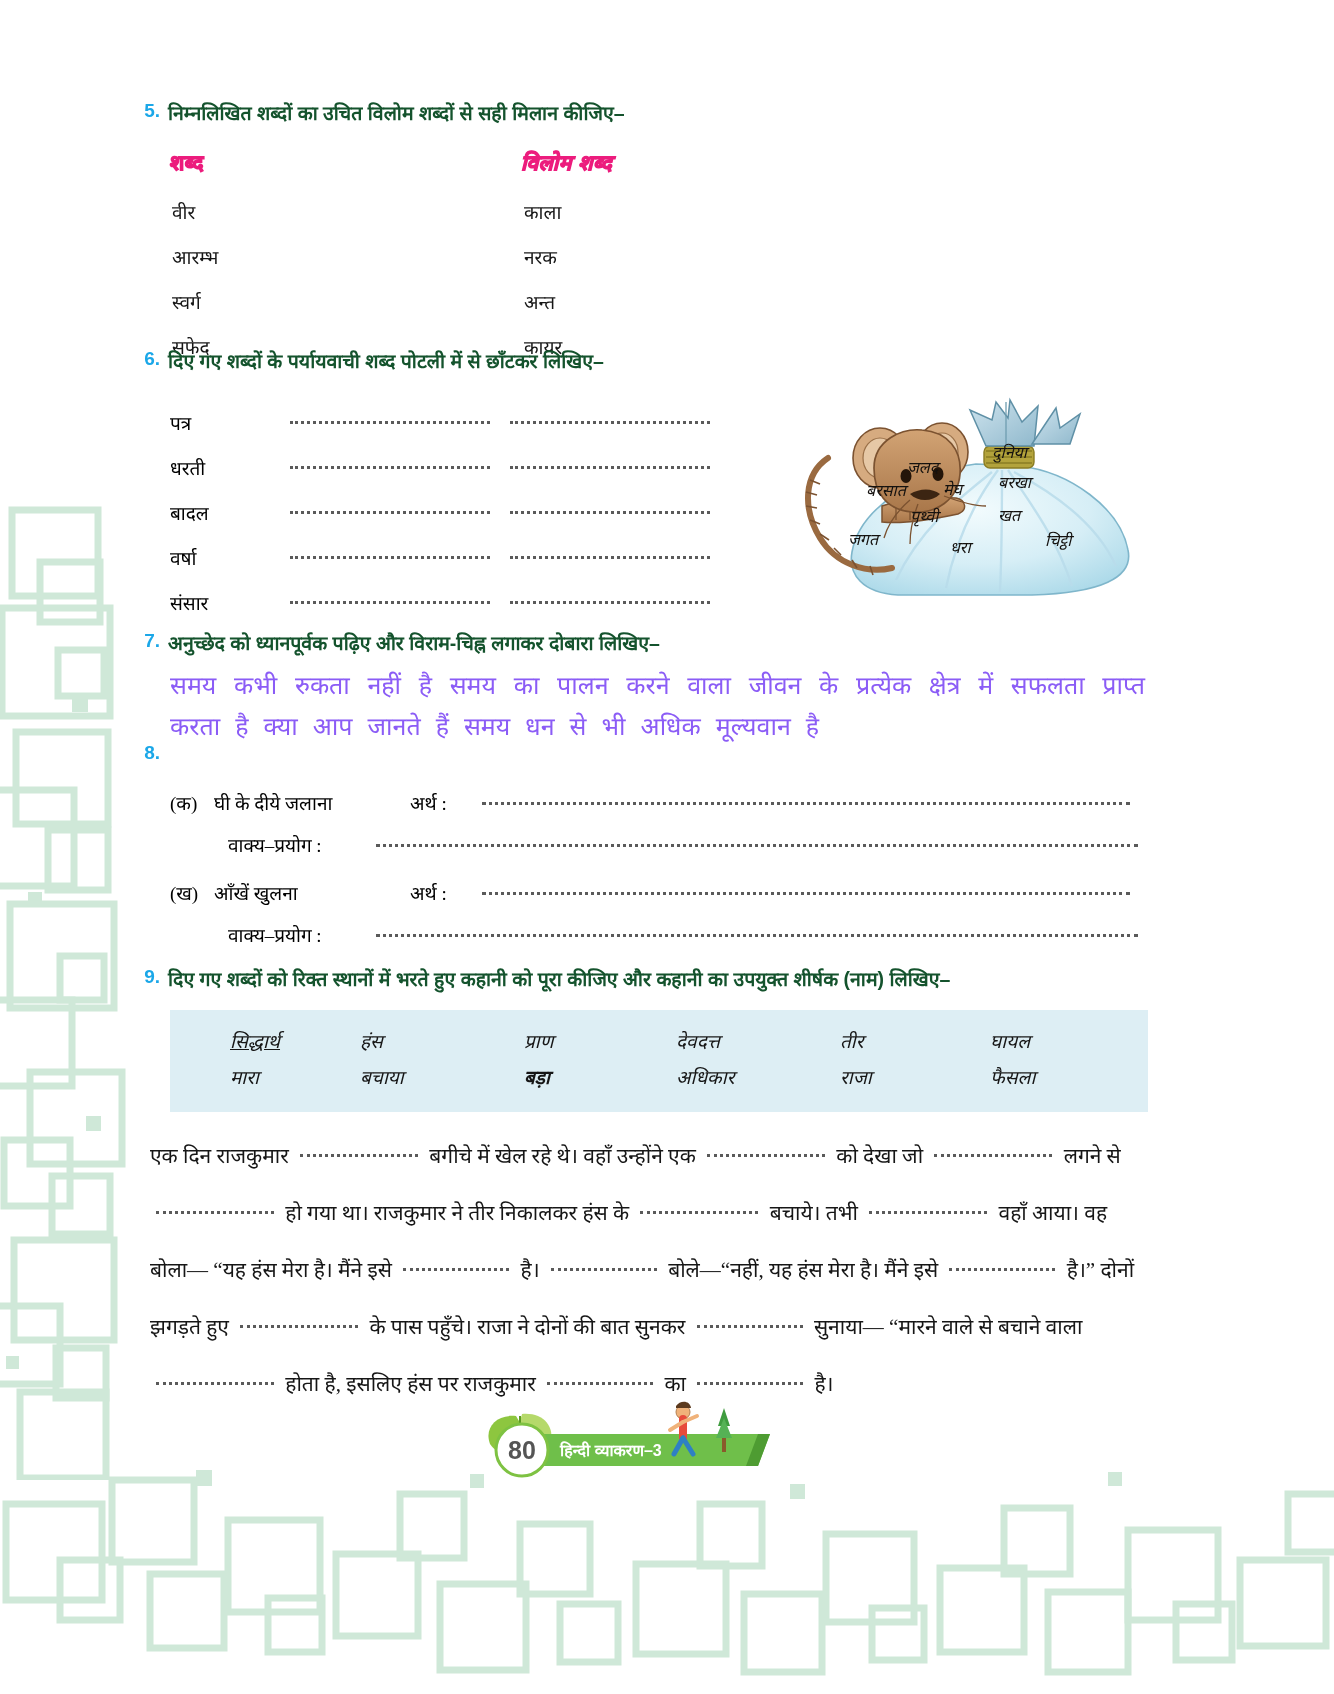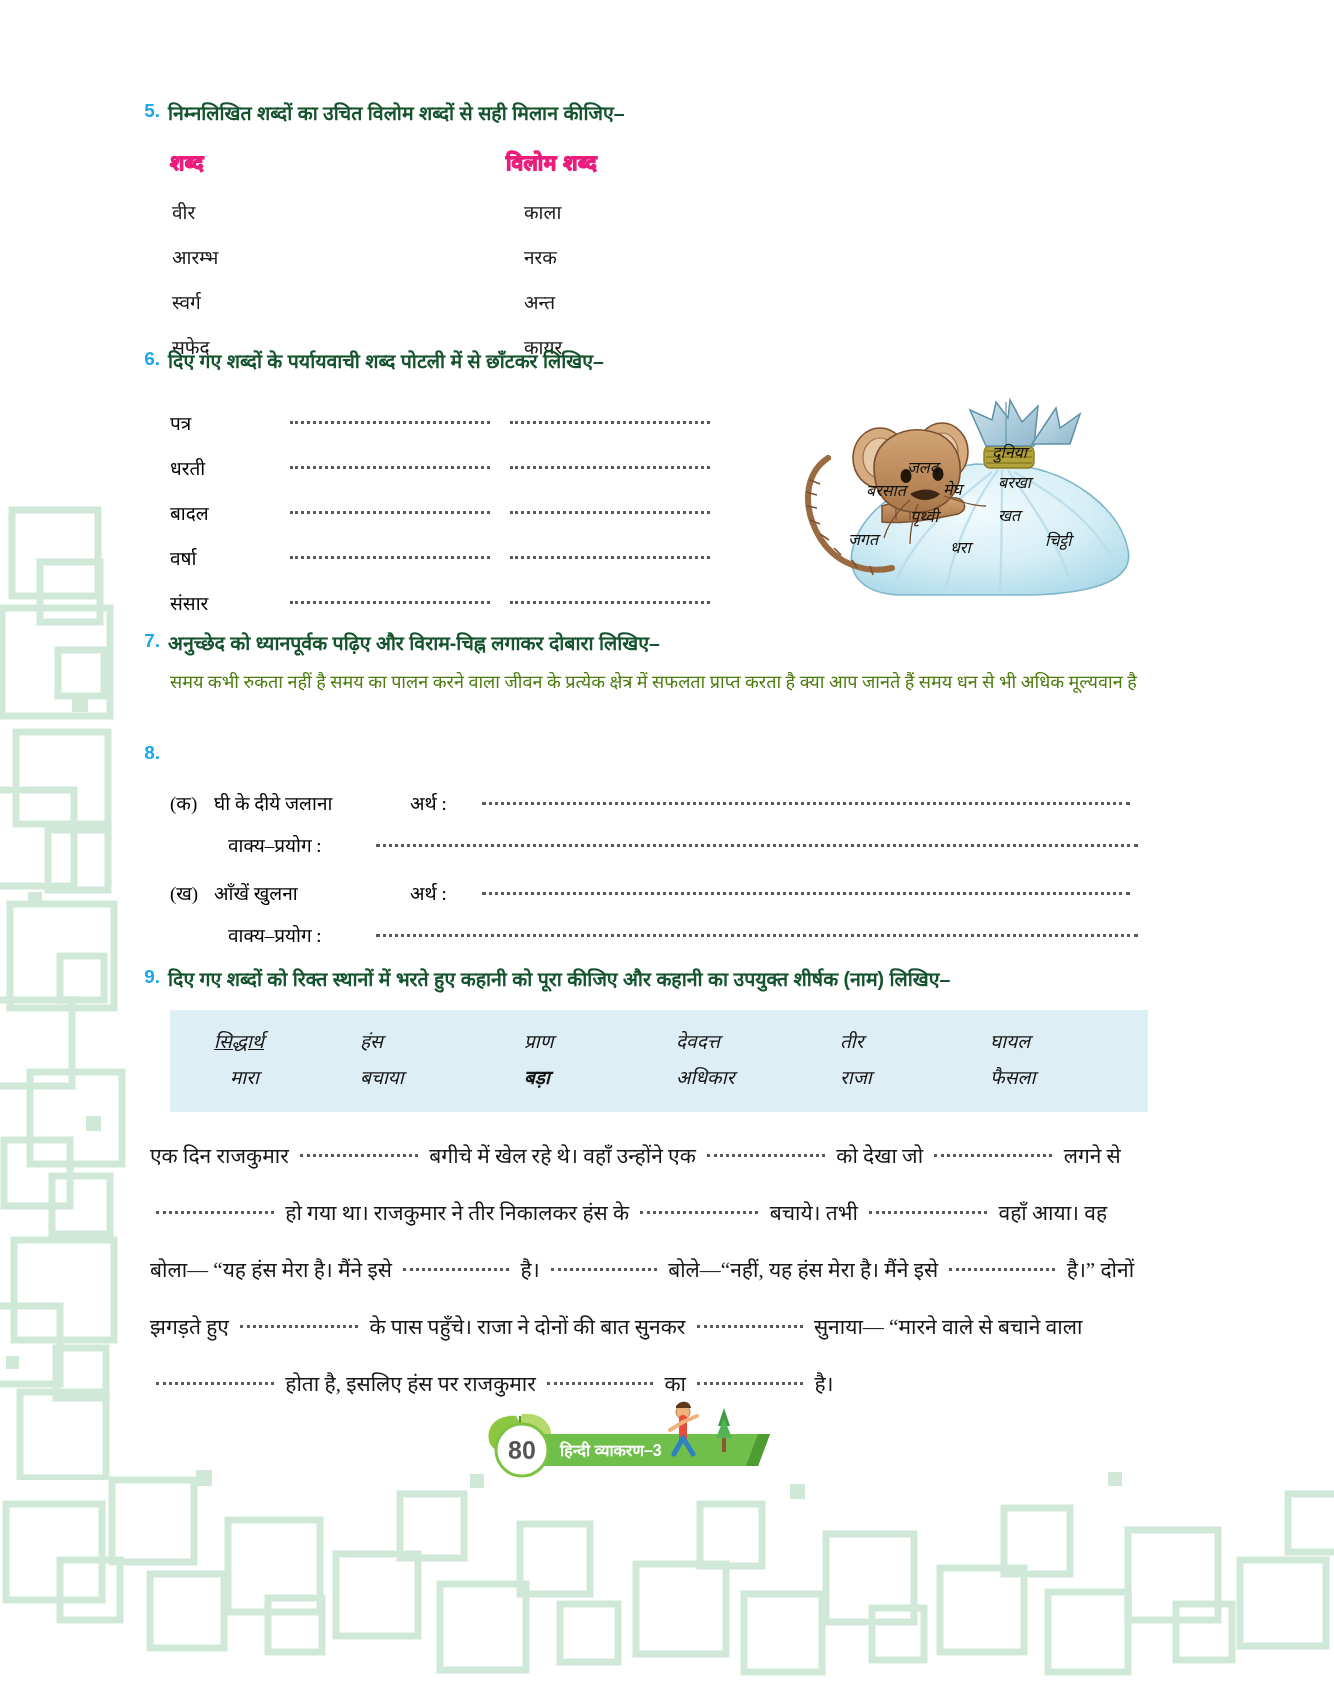--- a/index.html
+++ b/index.html
@@ -45,22 +45,23 @@
   
   .dots {
     display: inline-block;
     border-bottom: 3px dotted #5a5a5a;
     height: 1px;
     vertical-align: middle;
   }
 
   
   .para {
-    font-size: 18px; color: #4d7c0f; line-height: 1.62;
+    font-size: 25px; color: #8b5cf6; line-height: 1.62;
     text-align: justify;
+    font-family: Liberation Mono, monospace;
   }
 
   
   .wordbank {
     background: #ddeef4;
     padding: 14px 0 16px 0;
   }
   .wordbank .row { display: flex; }
   .wordbank .cell {
     font-style: italic; font-size: 19px; color: #161616;
@@ -146,21 +147,21 @@
     <div class="blk" style="left:136px; top:100px; width:1010px;">
       <div class="qrow">
         <div class="qnum">5.</div>
         <div class="qtext">निम्नलिखित शब्दों का उचित विलोम शब्दों से सही मिलान कीजिए–</div>
       </div>
 
       <div style="position:relative; margin-top:22px; height:190px;">
         <div style="position:absolute; left:34px; top:0;">
           <span class="hdr-badge">शब्द</span>
         </div>
-        <div style="position:absolute; left:370px; top:0;">
+        <div style="position:absolute; left:385px; top:0;font-style:italic;">
           <span class="hdr-badge">विलोम शब्द</span>
         </div>
 
         <div class="wordcol" style="position:absolute; left:36px; top:42px;">
           <div>वीर</div>
           <div>आरम्भ</div>
           <div>स्वर्ग</div>
           <div>सफेद</div>
         </div>
 
@@ -355,21 +356,21 @@
     </div>
 
     <div class="blk" style="left:136px; top:966px; width:1012px;">
       <div class="qrow">
         <div class="qnum">9.</div>
         <div class="qtext">दिए गए शब्दों को रिक्त स्थानों में भरते हुए कहानी को पूरा कीजिए और कहानी का उपयुक्त शीर्षक (नाम) लिखिए–</div>
       </div>
 
       <div class="wordbank" style="margin-left:34px; margin-top:18px; width:978px;">
         <div class="row">
-          <div class="cell" style="width:190px; padding-left:44px;text-decoration:underline;">सिद्धार्थ</div>
+          <div class="cell" style="width:190px; padding-left:60px;text-decoration:underline;">सिद्धार्थ</div>
           <div class="cell" style="width:164px;">हंस</div>
           <div class="cell" style="width:152px;">प्राण</div>
           <div class="cell" style="width:164px;font-family:Liberation Serif, serif;">देवदत्त</div>
           <div class="cell" style="width:150px;font-family:Liberation Serif, serif;">तीर</div>
           <div class="cell" style="width:140px;">घायल</div>
         </div>
         <div class="row">
           <div class="cell" style="width:190px; padding-left:60px;">मारा</div>
           <div class="cell" style="width:164px;">बचाया</div>
           <div class="cell" style="width:152px;font-weight:bold;">बड़ा</div>

